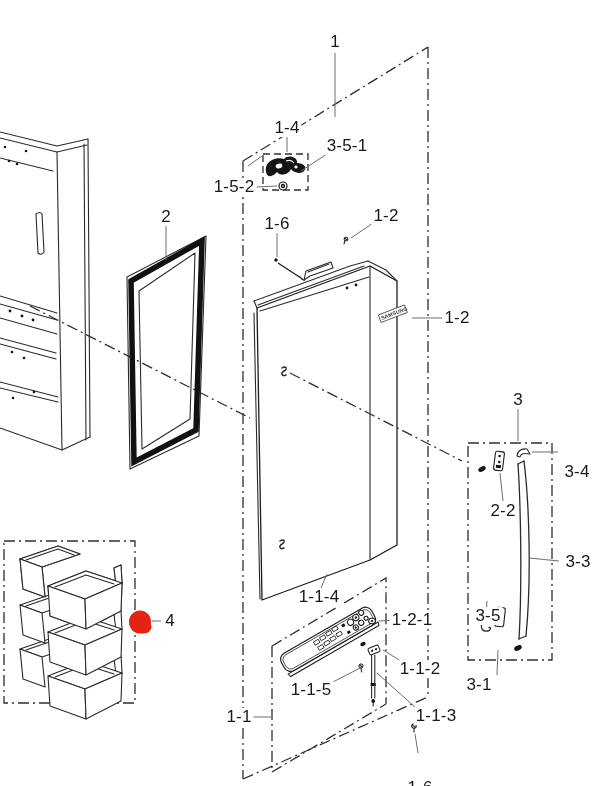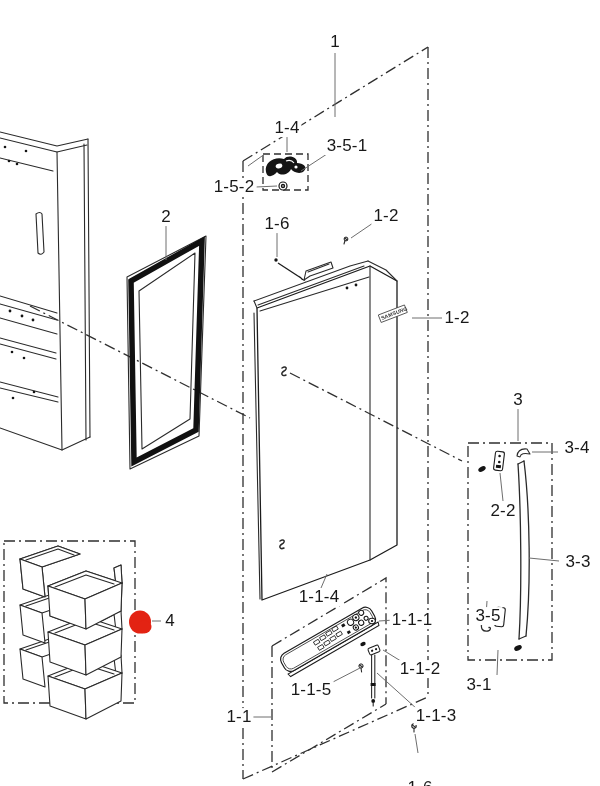--- a/index.html
+++ b/index.html
@@ -259,27 +259,27 @@
 <div class="labels">
   <div class="lbl" style="left:335px;top:42px">1</div>
   <div class="lbl" style="left:287px;top:128px">1-4</div>
   <div class="lbl" style="left:347px;top:146px">3-5-1</div>
   <div class="lbl" style="left:234px;top:187px">1-5-2</div>
   <div class="lbl" style="left:166px;top:217px">2</div>
   <div class="lbl" style="left:277px;top:224px">1-6</div>
   <div class="lbl" style="left:386px;top:216px">1-2</div>
   <div class="lbl" style="left:457px;top:318px">1-2</div>
   <div class="lbl" style="left:518px;top:400px">3</div>
-  <div class="lbl" style="left:577px;top:448px">3-4</div>
+  <div class="lbl" style="left:577px;top:472px">3-4</div>
   <div class="lbl" style="left:503px;top:511px">2-2</div>
   <div class="lbl" style="left:578px;top:562px">3-3</div>
   <div class="lbl" style="left:488px;top:616px">3-5</div>
   <div class="lbl" style="left:479px;top:685px">3-1</div>
   <div class="lbl" style="left:170px;top:621px">4</div>
   <div class="lbl" style="left:319px;top:597px">1-1-4</div>
-  <div class="lbl" style="left:412px;top:620px">1-1-1</div>
+  <div class="lbl" style="left:412px;top:620px">1-2-1</div>
   <div class="lbl" style="left:420px;top:669px">1-1-2</div>
   <div class="lbl" style="left:311px;top:690px">1-1-5</div>
   <div class="lbl" style="left:436px;top:716px">1-1-3</div>
   <div class="lbl" style="left:239px;top:717px">1-1</div>
   <div class="lbl" style="left:420px;top:788px">1-6</div>
 </div>
 </div>
 
 </body></html>

